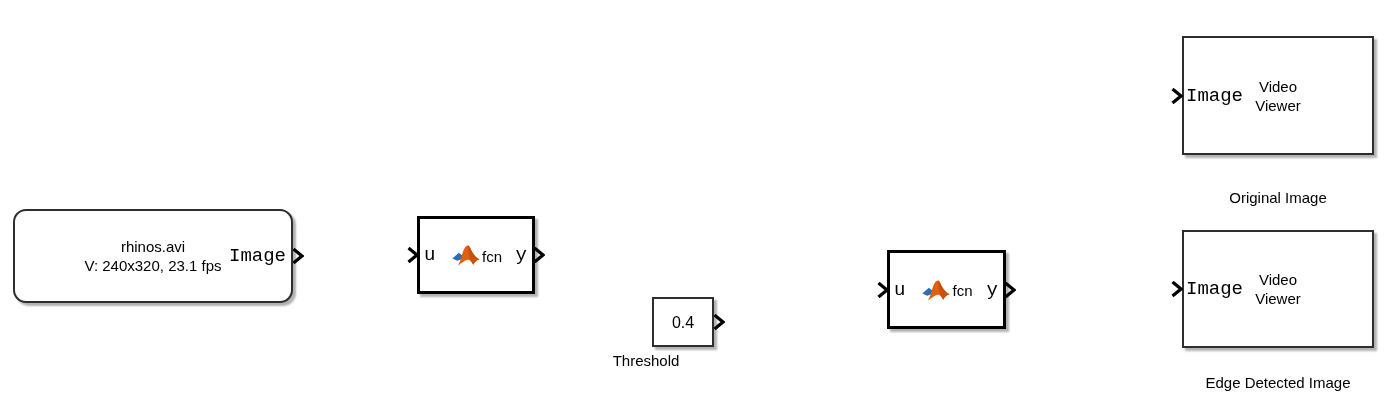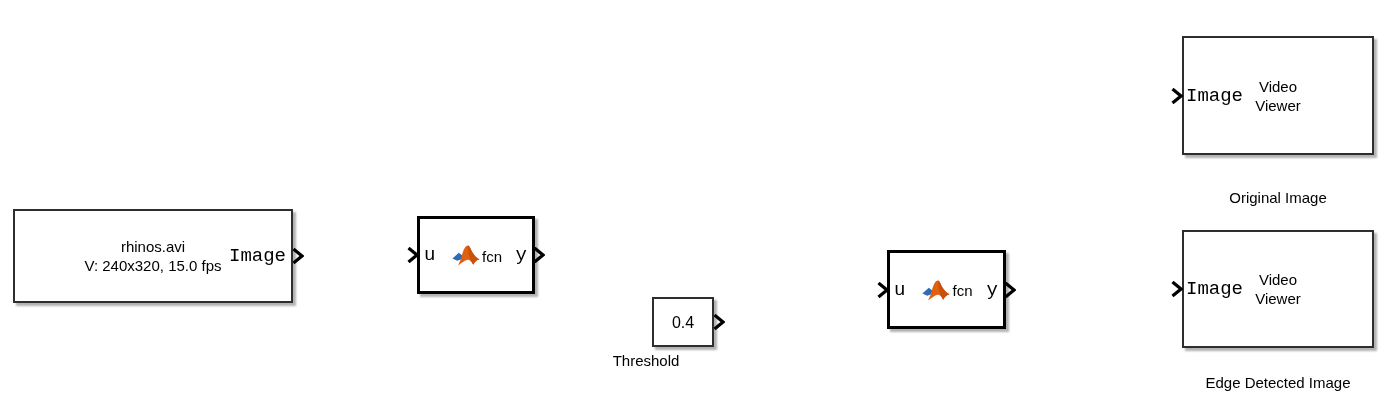--- a/index.html
+++ b/index.html
@@ -18,21 +18,21 @@
   }
   .block {
     position: absolute;
     background: #ffffff;
     box-sizing: border-box;
     box-shadow: 3px 3px 2px 0 #b2b2b2;
   }
   .thin  { border: 2px solid #2e2e2e; }
   .thick { border: 3px solid #000000; }
 
-  #source { left: 13px;   top: 209px; width: 280px; height: 94px; }
+  #source { left: 13px;   top: 209px; width: 280px; height: 94px; border-radius: 13px; }
   #fcn1   { left: 417px;  top: 216px; width: 118px; height: 78px; }
   #const  { left: 652px;  top: 297px; width: 62px;  height: 50px; }
   #fcn2   { left: 887px;  top: 250px; width: 119px; height: 79px; }
   #vv1    { left: 1182px; top: 36px;  width: 192px; height: 119px; }
   #vv2    { left: 1182px; top: 230px; width: 192px; height: 118px; }
 
   .center-col {
     width: 100%; height: 100%;
     display: flex; flex-direction: column;
     align-items: center; justify-content: center;
@@ -81,21 +81,21 @@
   #vv2-name       { left: 1178px; top: 374px; width: 200px; }
 </style>
 </head>
 <body>
 
 <div id="canvas">
 
   <div class="block thin" id="source">
     <div class="center-col">
       <div>rhinos.avi</div>
-      <div>V: 240x320, 15.0 fps</div>
+      <div>V: 240x320, 23.1 fps</div>
     </div>
     <span class="port-label pl-right">Image</span>
     <span class="port out">
       <svg width="12" height="16" viewBox="0 0 12 16">
           <path d="M1.5 1 L10 8 L1.5 15" fill="none" stroke="#000" stroke-width="3.2" stroke-linejoin="miter"></path>
         </svg>
     </span>
   </div>
 
   <div class="block thick" id="fcn1">

